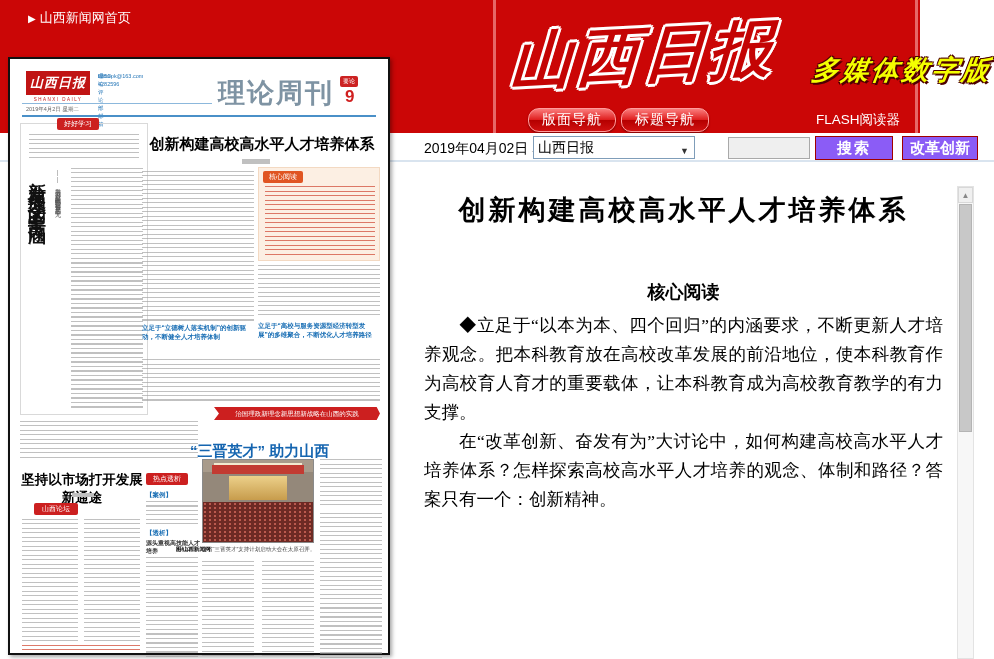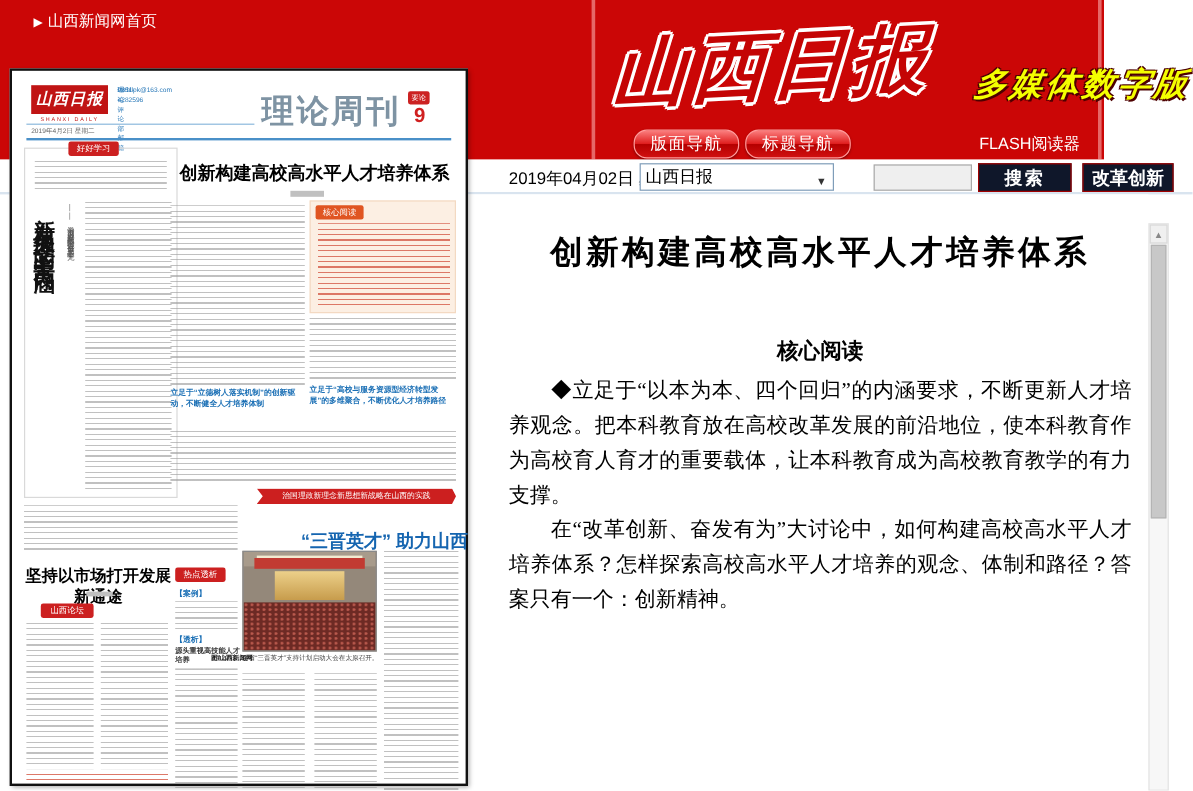--- a/index.html
+++ b/index.html
@@ -19,33 +19,33 @@
           font-family:"DejaVu Sans", sans-serif;
           text-shadow:-3px 0 0 #fff,3px 0 0 #fff,0 -3px 0 #fff,0 3px 0 #fff,
                       -2px -2px 0 #fff,2px -2px 0 #fff,-2px 2px 0 #fff,2px 2px 0 #fff; }
   .edition { position:absolute; left:812px; top:52px; font-size:27px; font-weight:bold; font-style:italic;
              color:#f4ff00; letter-spacing:3px; transform:skewX(-8deg); white-space:nowrap;
              text-shadow:2px 2px 0 #4d0000,-1px -1px 0 #4d0000,1px -1px 0 #4d0000,-1px 1px 0 #4d0000; }
   .navbtn { position:absolute; top:108px; height:24px; padding:0 13px; border-radius:11px; cursor:pointer;
             border:1px solid #ff9d9d; color:#fff; font-size:14px; letter-spacing:1px;
             background:linear-gradient(#fa7d7d 0%, #e02020 48%, #b50000 52%, #d01010 100%);
             box-shadow:0 1px 2px rgba(0,0,0,.4);margin-left:36px; }
-  .b1 { left:492px; } .b2 { left:585px; }
+  .b1 { left:492px; } .b2 { left:585px;border-radius:10px; }
   .flash { position:absolute; right:20px; top:111px; color:#fff; font-size:13.5px; text-decoration:none; cursor:pointer;margin-left:12px; }
 
   
   .toolbar { position:absolute; left:0; top:133px; width:994px; height:29px; background:#fff;
              border-bottom:2px solid #d9e4ef; }
   .tb-date { position:absolute; left:424px; top:7px; font-size:14px; color:#000; white-space:nowrap; }
   .tb-select { position:absolute; left:533px; top:3px; width:162px; height:23px; background:#fff;
                border:1px solid #7f9db9; font-size:14px; line-height:21px; padding:0 4px; cursor:pointer; }
   .tb-select .caret { position:absolute; right:5px; top:4px; font-size:9px; color:#333; }
   .tb-input { position:absolute; left:728px; top:4px; width:82px; height:22px; background:#efefef;
               border:1px solid #a9a9a9; font-size:13px; padding:0 4px; }
-  .tb-btn { position:absolute; top:3px; height:24px; background:#0f172a; color:#fff; border:1px solid #a00000;
+  .tb-btn { position:absolute; top:3px; height:24px; background:#8b5cf6; color:#fff; border:1px solid #a00000;
             font-size:15px; font-weight:bold; cursor:pointer; letter-spacing:2px; }
   .s1 { left:815px; width:78px; } .s2 { left:902px; width:76px; letter-spacing:0; }
 
   
   .article { position:absolute; left:390px; top:162px; width:567px; height:497px; background:#fff;
              padding:0 14px 0 34px; overflow:hidden; }
   .article h1 { margin-top:30px; text-align:center; font-family:"Liberation Serif", serif;
                 font-size:27px; font-weight:bold; letter-spacing:3px; color:#000; }
   .article h2 { margin-top:52px; text-align:center; font-size:18px; font-weight:bold; color:#000; }
   .article .body { margin-top:7px; }
@@ -98,21 +98,21 @@
   .np-banner { left:204px; top:348px; width:166px; height:13px; background:#cc1f1f; color:#fff; font-size:6.5px;
                line-height:13px; text-align:center; clip-path:polygon(0 0,98% 0,100% 50%,98% 100%,0 100%,3% 50%); }
 
   .np-leftHead { left:8px; top:412px; width:128px; text-align:center; font-size:13.5px; font-weight:bold; color:#000; }
   .np-authorbar2 { left:62px; top:434px; width:22px; height:4px; background:#c0c0c0; }
   .np-forum { left:24px; top:444px; background:#cc2020; color:#fff; font-size:7px; padding:1px 8px; border-radius:2px; }
   .np-lcol1 { left:12px; top:460px; width:56px; height:122px; }
   .np-lcol2 { left:74px; top:460px; width:56px; height:122px; }
   .np-footred { left:12px; top:586px; width:118px; height:5px; }
 
-  .np-rightHead { left:180px; top:383px; width:200px; text-align:right; font-size:15px; font-weight:bold; color:#1565b0; }
+  .np-rightHead { left:180px; top:383px; width:200px; text-align:left; font-size:15px; font-weight:bold; color:#1565b0; }
   .np-hotspot { left:136px; top:414px; background:#cc2020; color:#fff; font-size:7px; padding:1px 7px; border-radius:2px; }
   .np-case { left:136px; top:432px; font-size:6.5px; font-weight:bold; color:#1a6fb5; }
   .np-casefake { left:136px; top:442px; width:52px; height:24px; }
   .np-ana { left:136px; top:470px; font-size:6.5px; font-weight:bold; color:#1a6fb5; }
   .np-anasub { left:136px; top:480px; width:56px; font-size:6px; font-weight:bold; color:#333; line-height:8px; }
   .np-anafake { left:136px; top:498px; width:52px; height:132px; }
 
   .np-photo { left:192px; top:400px; width:112px; height:84px; background:#94887a; border:1px solid #8a8a8a; overflow:hidden; }
   .np-ph-ceil { left:0; top:0; width:100%; height:12px; background:#a89b8b; }
   .np-ph-banner { left:8%; top:5px; width:84%; height:9px; background:#c23b32; }

